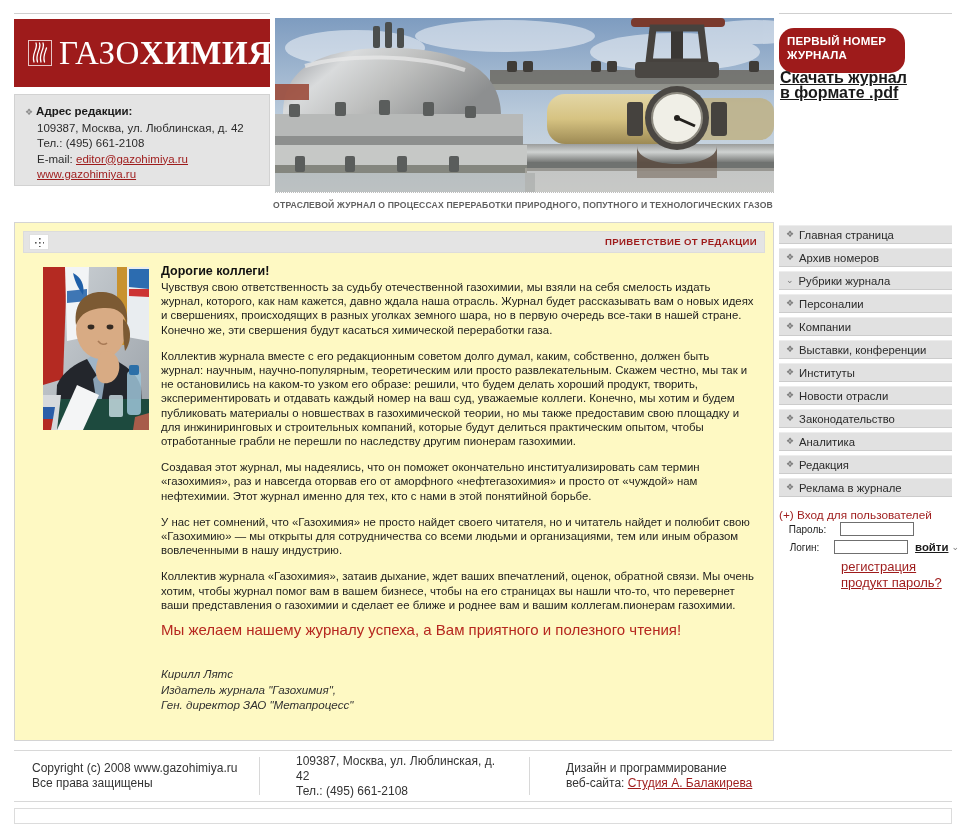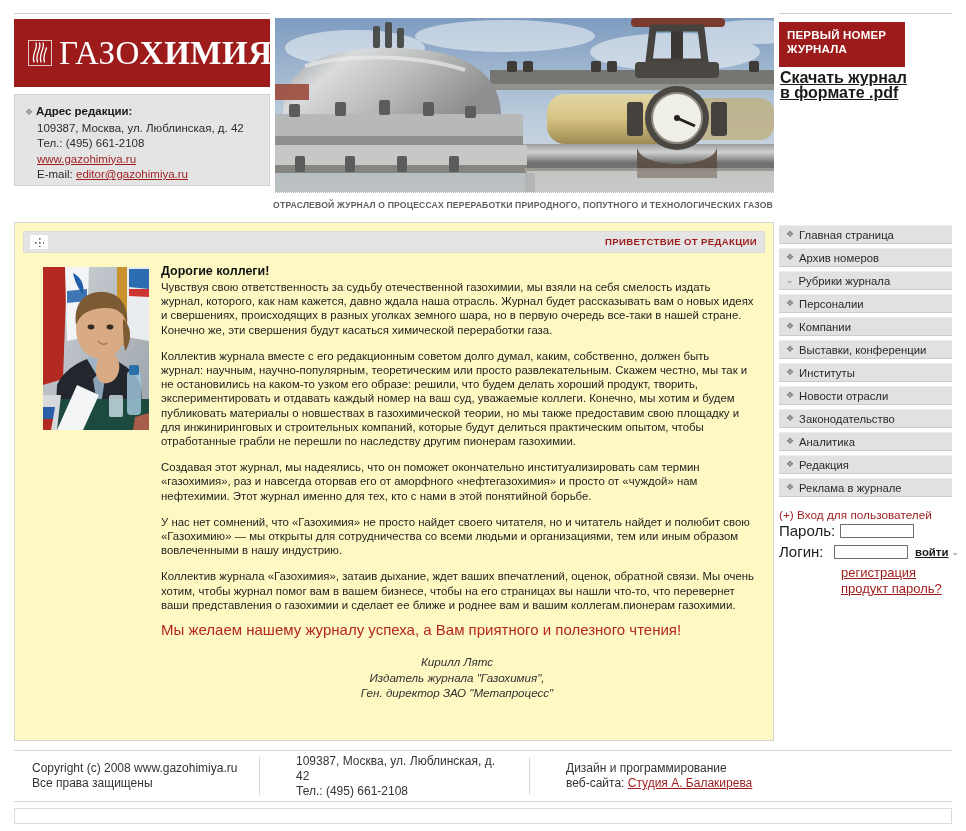--- a/index.html
+++ b/index.html
@@ -57,24 +57,24 @@
   .hero-caption {
     position:absolute; left:275px; top:192px; width:499px; height:24px;
     border-top:1px dotted #bdbdbd;
     display:flex; align-items:center; justify-content:flex-end;
     font-size:8.6px; font-weight:bold; color:#606060; letter-spacing:.18px;
     white-space:nowrap; padding-right:1px;
   }
 
   
   .promo-box {
-    position:absolute; left:779px; top:22px; width:126px; height:45px;
+    position:absolute; left:779px; top:28px; width:126px; height:45px;
     background:#9e1b1b; color:#fff;
     font-size:11.5px; font-weight:bold; line-height:14px;
-    padding:6px 0 0 8px; letter-spacing:.2px;
+    padding:6px 0 0 8px; letter-spacing:.2px;border-radius:15px;
   }
   .promo-link {
     position:absolute; left:780px; top:70px; width:170px;
     font-size:16px; font-weight:bold; line-height:15px;
   }
   .promo-link a { color:#1a1a1a; text-decoration:underline; }
 
   
   .content {
     position:absolute; left:14px; top:222px; width:760px; height:519px;
@@ -102,39 +102,39 @@
   .art-body { margin-left:132px; padding-right:5px; }
   .art-title { font-size:12.5px; font-weight:bold; color:#111; margin:0 0 2px 0; }
   .art-body p {
     margin:0 0 12px 0; font-size:11.4px; line-height:14.2px;
     color:#1d1d1d; text-align:left;
   }
   .art-body p.red {
     color:#b6271f; font-size:15px; line-height:16px; margin-top:-2px; margin-bottom:14px;
   }
   .signature {
-    margin-left:132px; margin-top:16px; text-align:center; padding-right:6px;
+    margin-left:132px; margin-top:28px; text-align:left; padding-right:6px;
     font-style:italic; font-size:11.6px; line-height:15.5px; color:#303030;
   }
 
   
   .nav { position:absolute; left:779px; top:225px; width:173px; }
   .nav-item {
     background:#e1e1e1; border-top:1px solid #ededed; border-bottom:1px solid #cccccc;
     height:19px; margin-bottom:4px; display:flex; align-items:center;
     padding-left:7px; font-size:11.3px; color:#2a2a2a; cursor:pointer;
   }
   .nav-item .nb { color:#7d7d7d; font-size:9px; margin-right:5px; line-height:1; }
 
   
   .login { position:absolute; left:779px; top:508px; width:180px; }
   .login-title { color:#9e1b1b; font-size:11.8px; }
   .login-row { display:flex; align-items:center; margin-bottom:4px; }
   .login-row .lbl {
-    width:57px; text-align:left; font-size:15px; color:#1d1d1d; margin-right:4px;
+    width:57px; text-align:center; font-size:10px; color:#1d1d1d; margin-right:4px;
   }
   .login-row input {
     width:74px; height:14px; border:1px solid #6f6f6f; background:#fff;
     font-family:"Liberation Sans", sans-serif; font-size:11px; padding:0 2px;
   }
   .login-go {
     margin-left:7px; font-size:11.4px; color:#1a1a1a;
     text-decoration:underline; font-weight:bold; cursor:pointer;
   }
   .go-caret { color:#7d7d7d; font-size:9px; margin-left:3px; }
@@ -182,23 +182,23 @@
       </span>
       <span class="logo-text"><span class="thin">ГАЗО</span><b>ХИМИЯ</b></span>
     </div>
   </div>
 
   <div class="contact-box">
     <div><span class="bullet">❖</span><span class="ttl">Адрес редакции:</span></div>
     <div class="lines">
       <div>109387, Москва, ул. Люблинская, д. 42</div>
       <div>Тел.: (495) 661-2108</div>
-      <div><a href="#">www.gazohimiya.ru</a></div>
       <div><span>E-mail:</span>
         <a href="#">editor@gazohimiya.ru</a></div>
+      <div><a href="#">www.gazohimiya.ru</a></div>
     </div>
   </div>
 
   <div class="hero">
     <svg width="499" height="174" viewBox="0 0 499 174">
       <defs>
         <linearGradient id="sky" x1="0" y1="0" x2="0" y2="1">
           <stop offset="0%" stop-color="#7e9cc0"></stop>
             <stop offset="55%" stop-color="#b9cadb"></stop>
           <stop offset="100%" stop-color="#d9dfe3"></stop>

